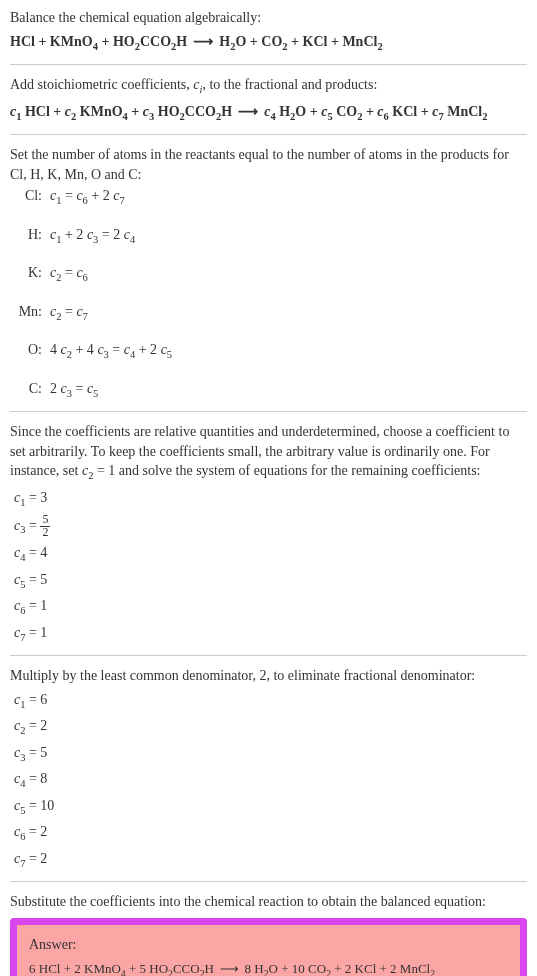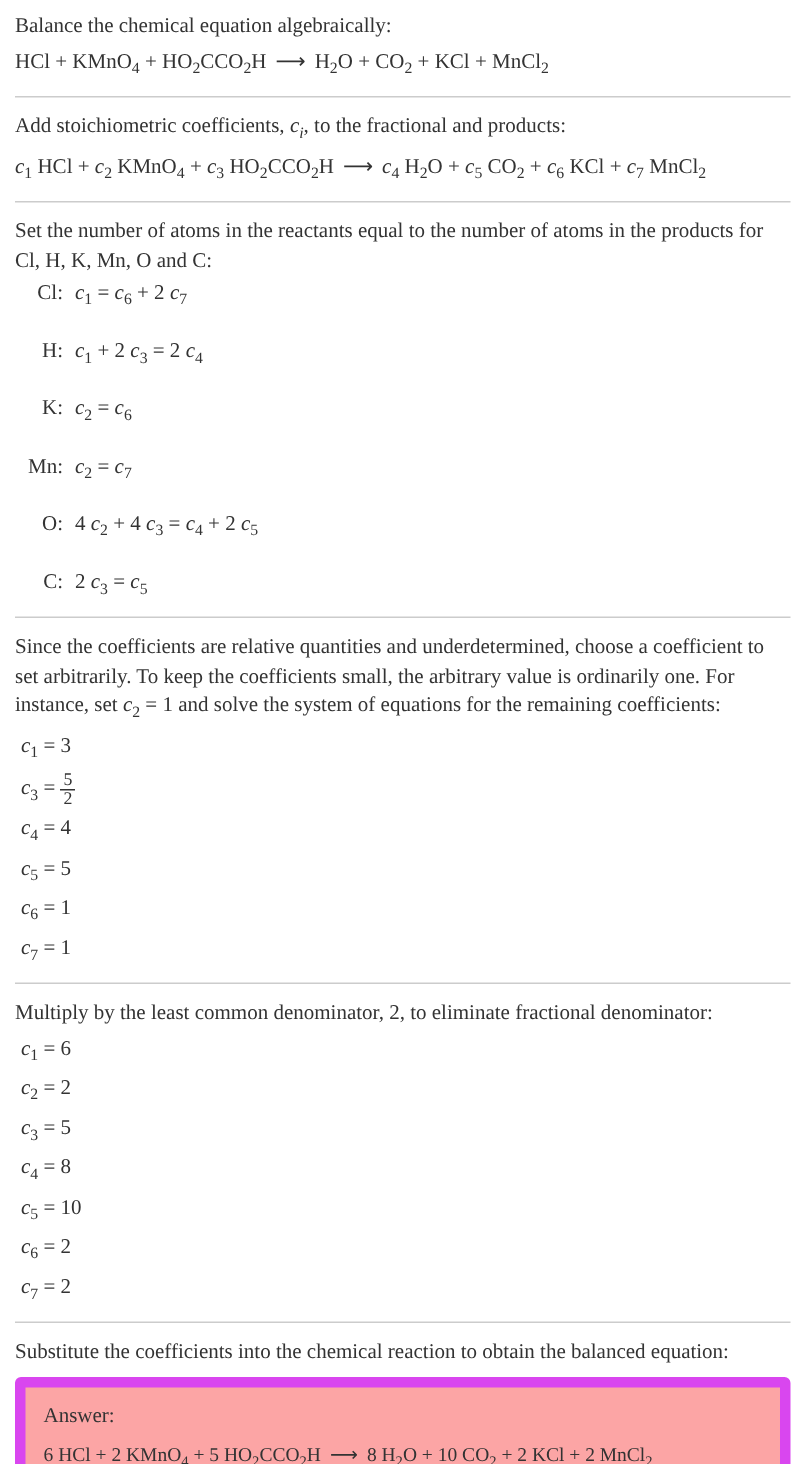--- a/index.html
+++ b/index.html
@@ -20,20 +20,21 @@
       margin-bottom: 8px;
     }
     .hr {
       border: none;
       border-top: 1px solid #ccc;
       margin: 10px 0;
     }
     .equation {
       font-family: 'Times New Roman', serif;
       margin: 4px 0;
+      font-weight: bold;
     }
     sub {
       font-size: 0.75em;
       vertical-align: sub;
     }
     .arrow {
       margin: 0 6px;
     }
     .italic {
       font-style: italic;

